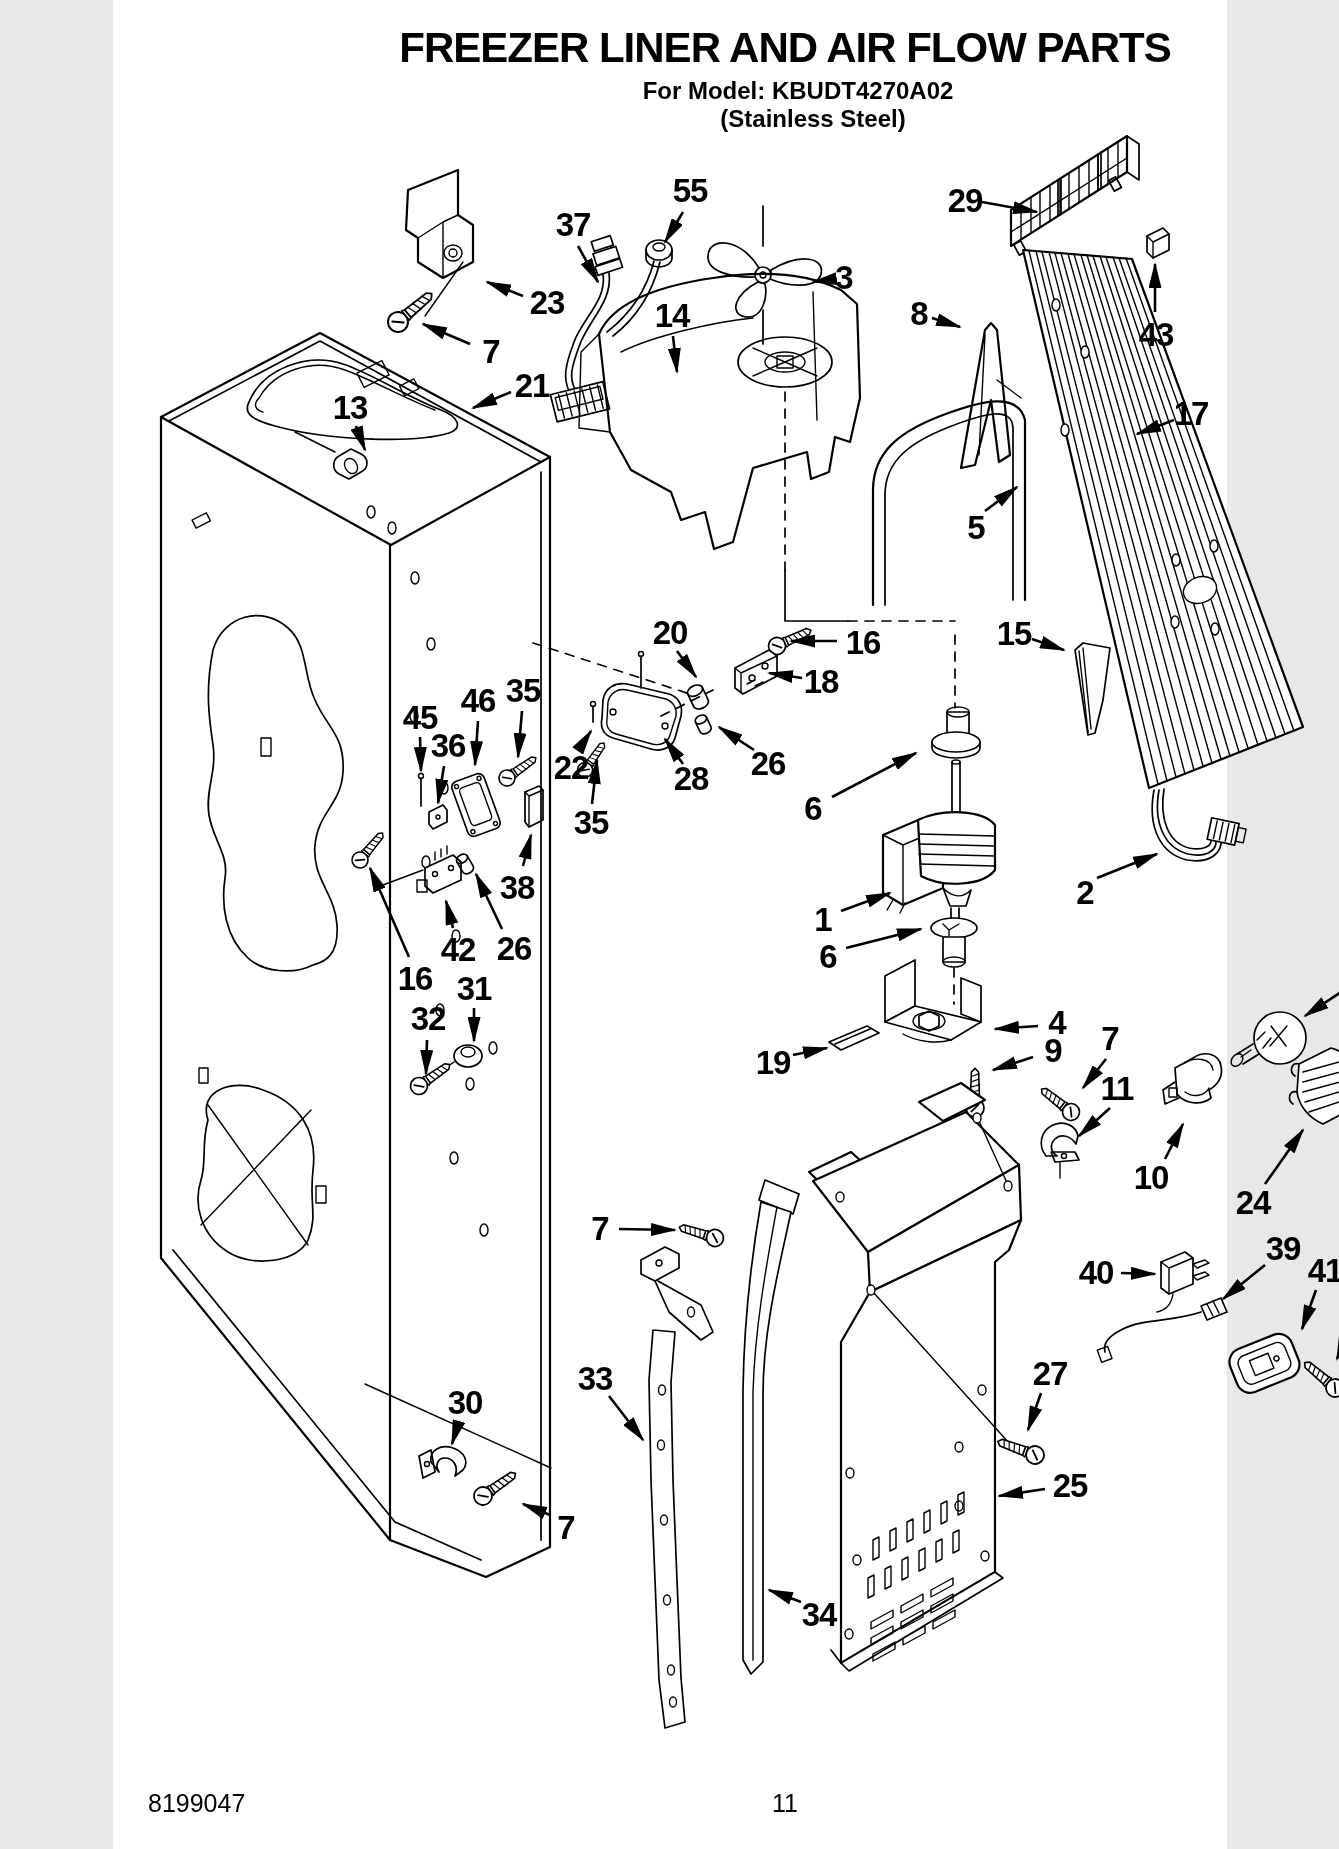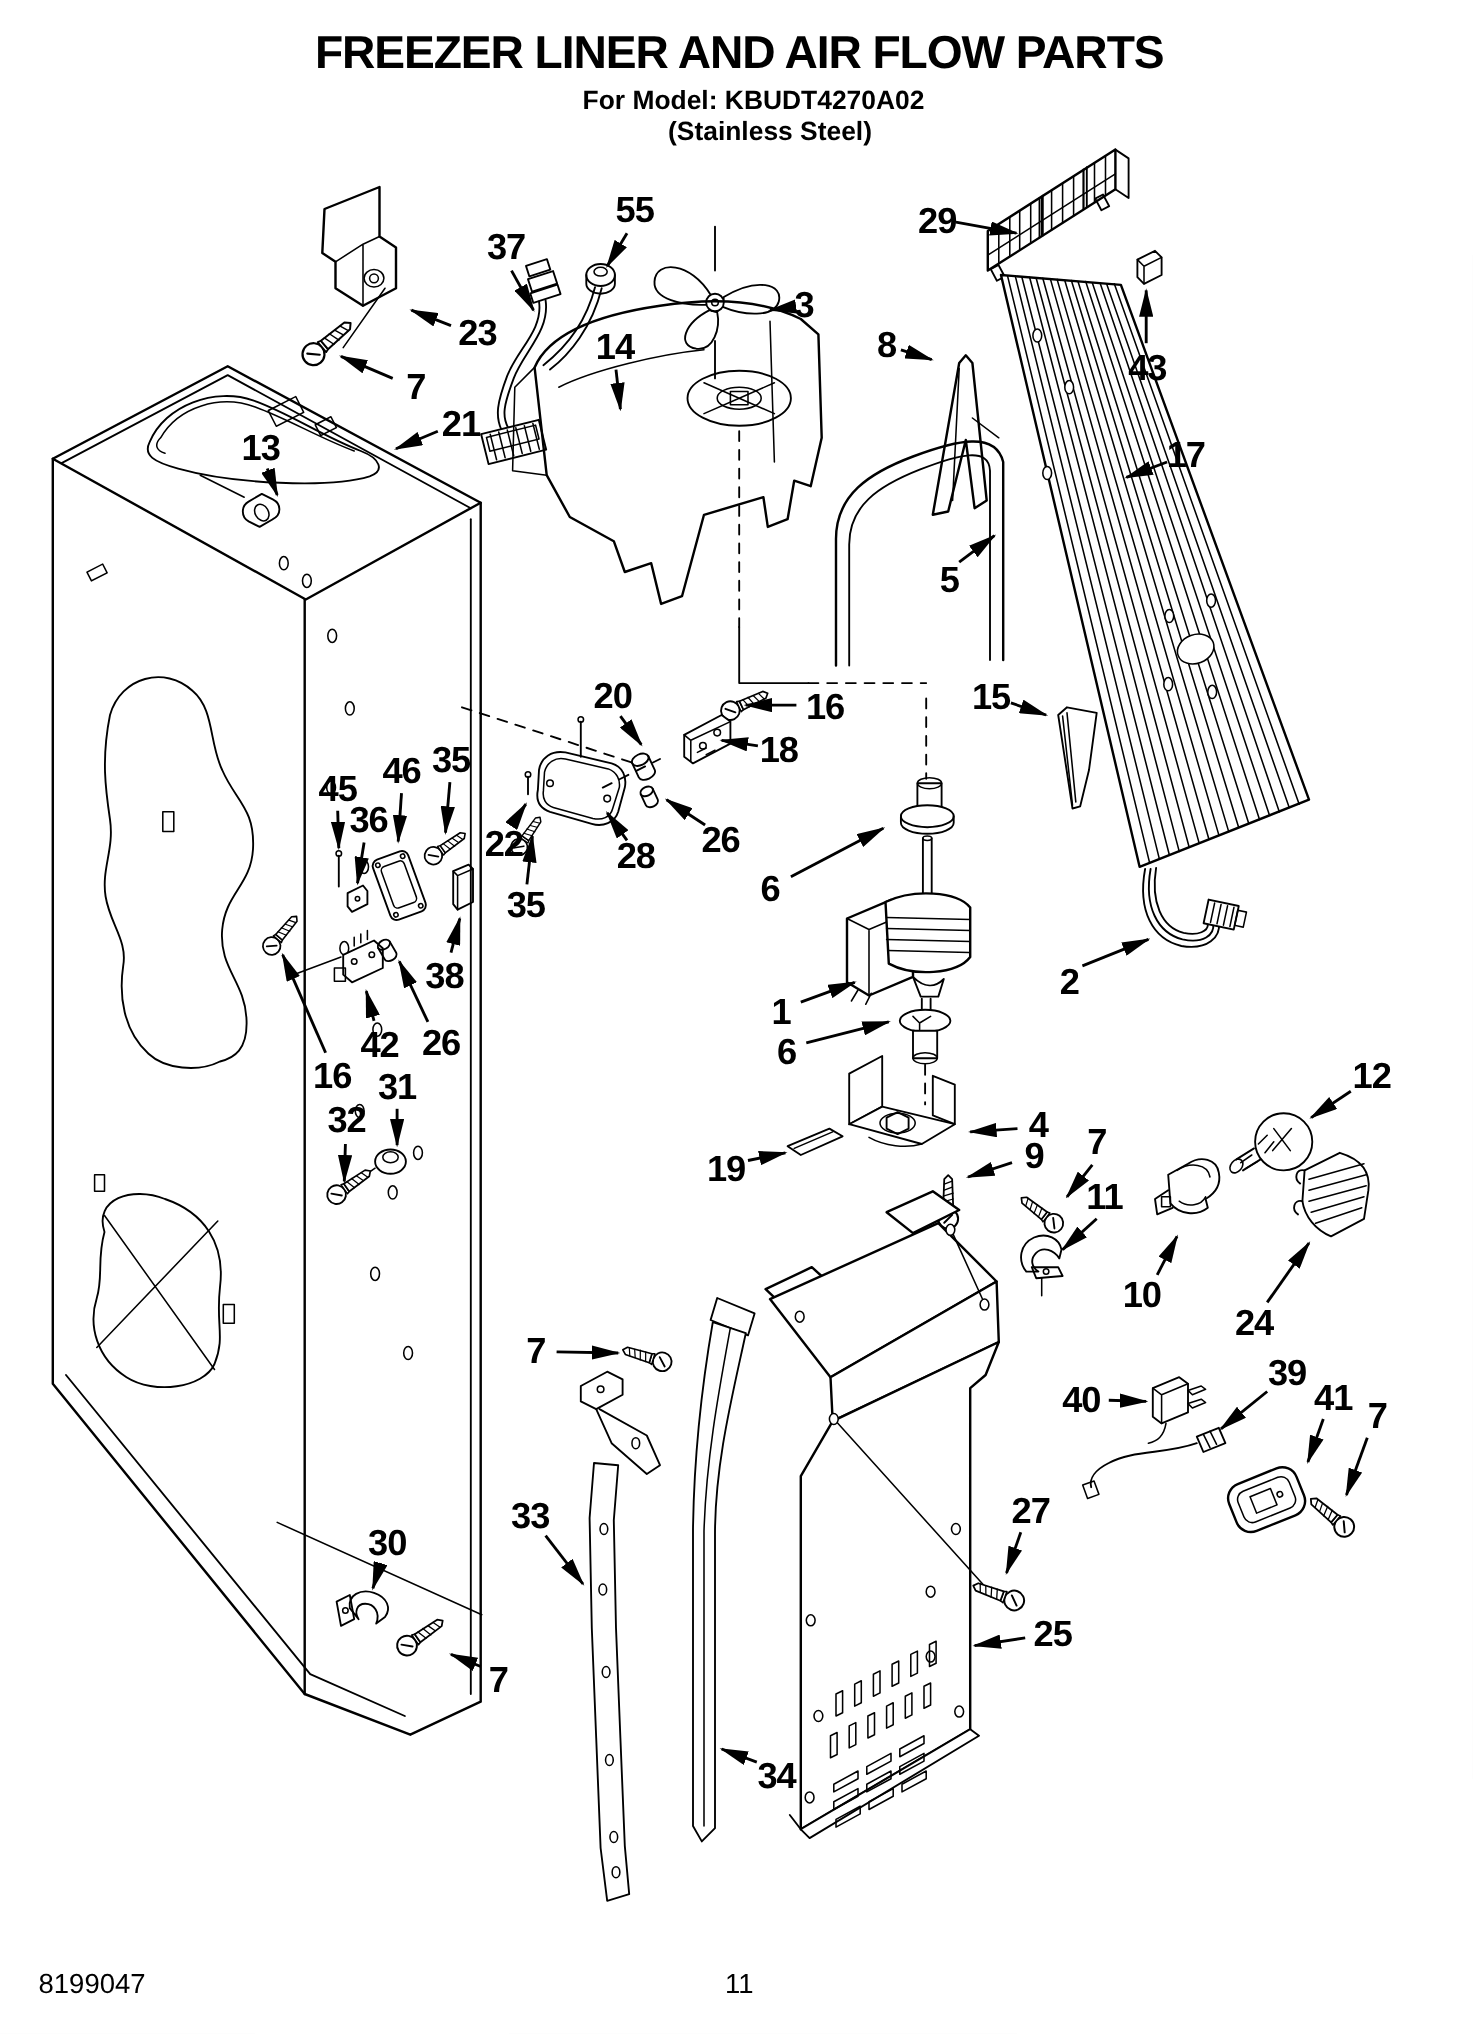--- a/index.html
+++ b/index.html
@@ -1,16 +1,16 @@
 <!DOCTYPE html>
 <html><head>
 <meta charset="utf-8">
 <style>
   html,body{margin:0;padding:0;background:#e8e8e8;}
-  .page{position:relative;width:1339px;height:1849px;background:#ffffff;margin:0 auto;
+  .page{position:relative;width:1114px;height:1849px;background:#ffffff;margin:0 auto;
         font-family:"Liberation Sans",sans-serif;}
   svg{position:absolute;left:0;top:0;}
   #artwork *{stroke-linecap:round;stroke-linejoin:round;}
   .t-title{font-family:"Liberation Sans",sans-serif;font-weight:700;font-size:42px;letter-spacing:-1px;}
   .t-sub{font-family:"Liberation Sans",sans-serif;font-weight:700;font-size:24px;}
   .t-foot{font-family:"Liberation Sans",sans-serif;font-weight:400;font-size:25px;}
   .callout{font-family:"Liberation Sans",sans-serif;font-weight:700;font-size:33px;letter-spacing:-1px;
            text-anchor:middle;dominant-baseline:central;}
   .mid{text-anchor:middle;}
   .arrow{stroke-width:2.6;}

